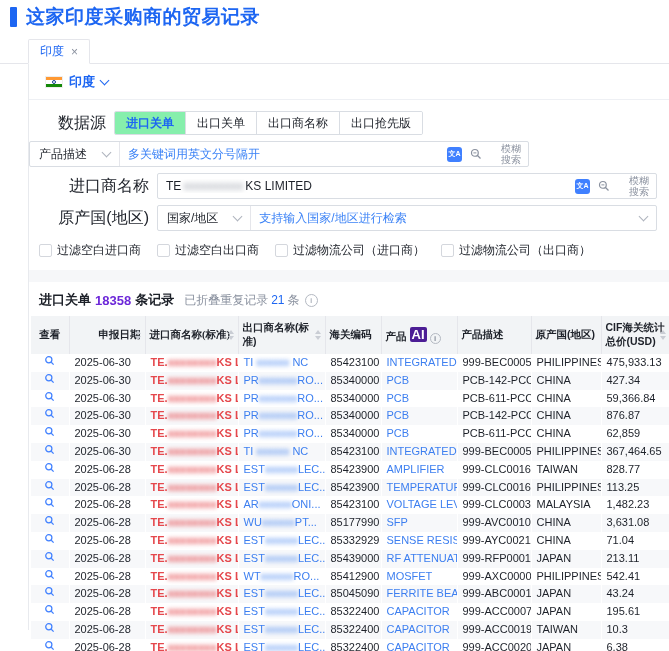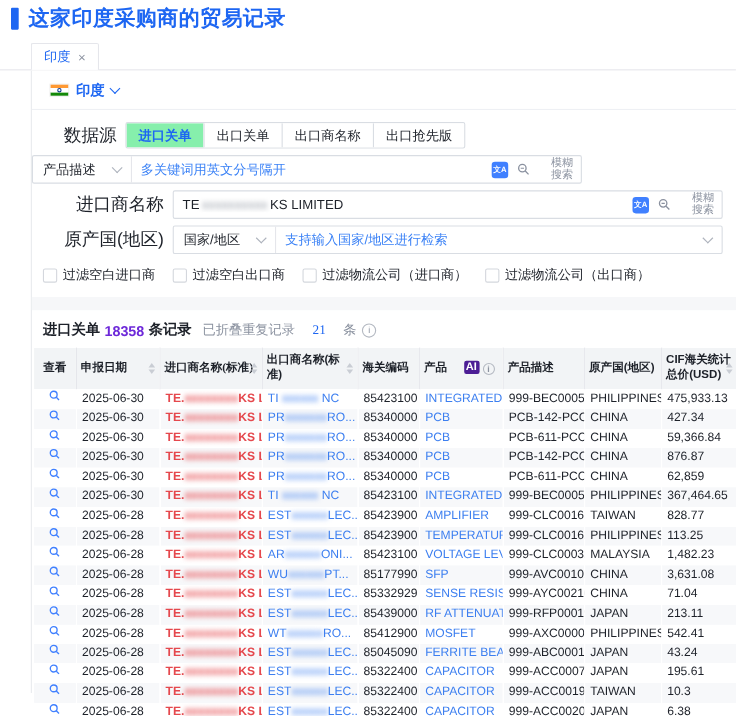--- a/index.html
+++ b/index.html
@@ -53,21 +53,21 @@
   .end-chev{margin-left:auto;padding-right:9px;display:flex;align-items:center;}
   .masked-input{filter:blur(2.5px);color:#9aa0aa;margin:0 2px;}
   .cb-row{display:flex;gap:16px;padding-left:10px;margin-top:11px;}
   .cb{display:flex;align-items:center;gap:5px;font-size:12px;color:#1d2129;}
   .cb .box{width:13px;height:13px;border:1px solid #d4d7dd;border-radius:2px;background:#fff;box-sizing:border-box;}
   .band{height:12px;background:#f6f7f9;margin-top:11px;}
   
   .results{display:flex;align-items:center;padding:9px 0 7px 10px;font-size:13px;color:#1d2129;font-weight:bold;}
   .res-count{color:#6d28d9;margin:0 4px;}
   .res-sub{font-weight:normal;font-size:12px;color:#8a919f;margin-left:10px;display:flex;align-items:center;}
-  .res-sub .n{color:#1d66f2;margin:0 16px;font-family:Liberation Serif, serif;}
+  .res-sub .n{color:#1d66f2;margin:0 3px;}
   .info-circle{width:13px;height:13px;border:1px solid #b4b9c2;border-radius:50%;color:#8a919f;font-size:8px;
                line-height:11px;text-align:center;display:inline-block;margin-left:5px;box-sizing:border-box;font-style:normal;}
   
   table{margin-left:2px;width:637px;border-collapse:collapse;table-layout:fixed;}
   thead th{background:#f2f4f6;font-size:10.5px;font-weight:bold;color:#1d2129;padding:3px 4px;
            border-right:1px solid #e5e6eb;position:relative;text-align:left;height:38px;box-sizing:border-box;
            line-height:1.3;overflow:hidden;}
   thead th:last-child{border-right:none;}
   thead th.center{text-align:center;}
   tbody td{font-size:11px;color:#1d2129;padding:0 5px;height:17.8px;line-height:17.8px;white-space:nowrap;
@@ -75,22 +75,22 @@
   tbody tr:nth-child(even) td{background:#f7f8fa;}
   td.c-view{text-align:center;padding:0;}
   .imp{color:#e5484d;font-weight:bold;}
   .exp{color:#3d7ff0;}
   .prod{color:#3d7ff0;}
   .masked{filter:blur(2.2px);}
   .sort{display:inline-flex;flex-direction:column;position:absolute;right:4px;top:50%;transform:translateY(-50%);}
   .sort i{width:0;height:0;border-left:3.5px solid transparent;border-right:3.5px solid transparent;display:block;}
   .sort .up{border-bottom:4px solid #c9cdd4;margin-bottom:2px;}
   .sort .down{border-top:4px solid #c9cdd4;}
-  .ai-badge{display:inline-block;background:#4c1d95;color:#fff;font-size:10px;font-weight:bold;border-radius:2px;
-            padding:1px 2px;line-height:1;vertical-align:1px;margin-left:15px;}
+  .ai-badge{display:inline-block;background:#4c1d95;color:#fff;font-size:13px;font-weight:bold;border-radius:2px;
+            padding:1px 2px;line-height:1;vertical-align:1px;margin-left:3px;}
   th .info-circle{width:11px;height:11px;line-height:9px;margin-left:3px;vertical-align:-1px;}
 </style>
 </head>
 <body>
 
 <div class="title-wrap">
   <span class="title-bar"></span>
   <h1 class="page-title">这家印度采购商的贸易记录</h1>
 </div>
 
@@ -211,21 +211,21 @@
       <span class="n">21</span>
       <span>条</span>
       <i class="info-circle">i</i>
     </span>
   </div>
 
   <table>
     <thead>
         <tr id="head-row">
           <th class="center" style="width: 38px;"><span>查看</span></th>
-          <th style="width: 76px;"><span>申报日期</span><span class="sort">
+          <th style="width: 76px; text-align: right;"><span>申报日期</span><span class="sort">
               <i class="up"></i>
               <i class="down"></i>
             </span></th>
           <th style="width: 93px; font-family: Liberation Serif, serif;"><span>进口商名称(标准)</span><span class="sort">
               <i class="up"></i>
               <i class="down"></i>
             </span></th>
           <th style="width: 87px;"><span>出口商名称(标准)</span><span class="sort">
               <i class="up"></i>
               <i class="down"></i>

